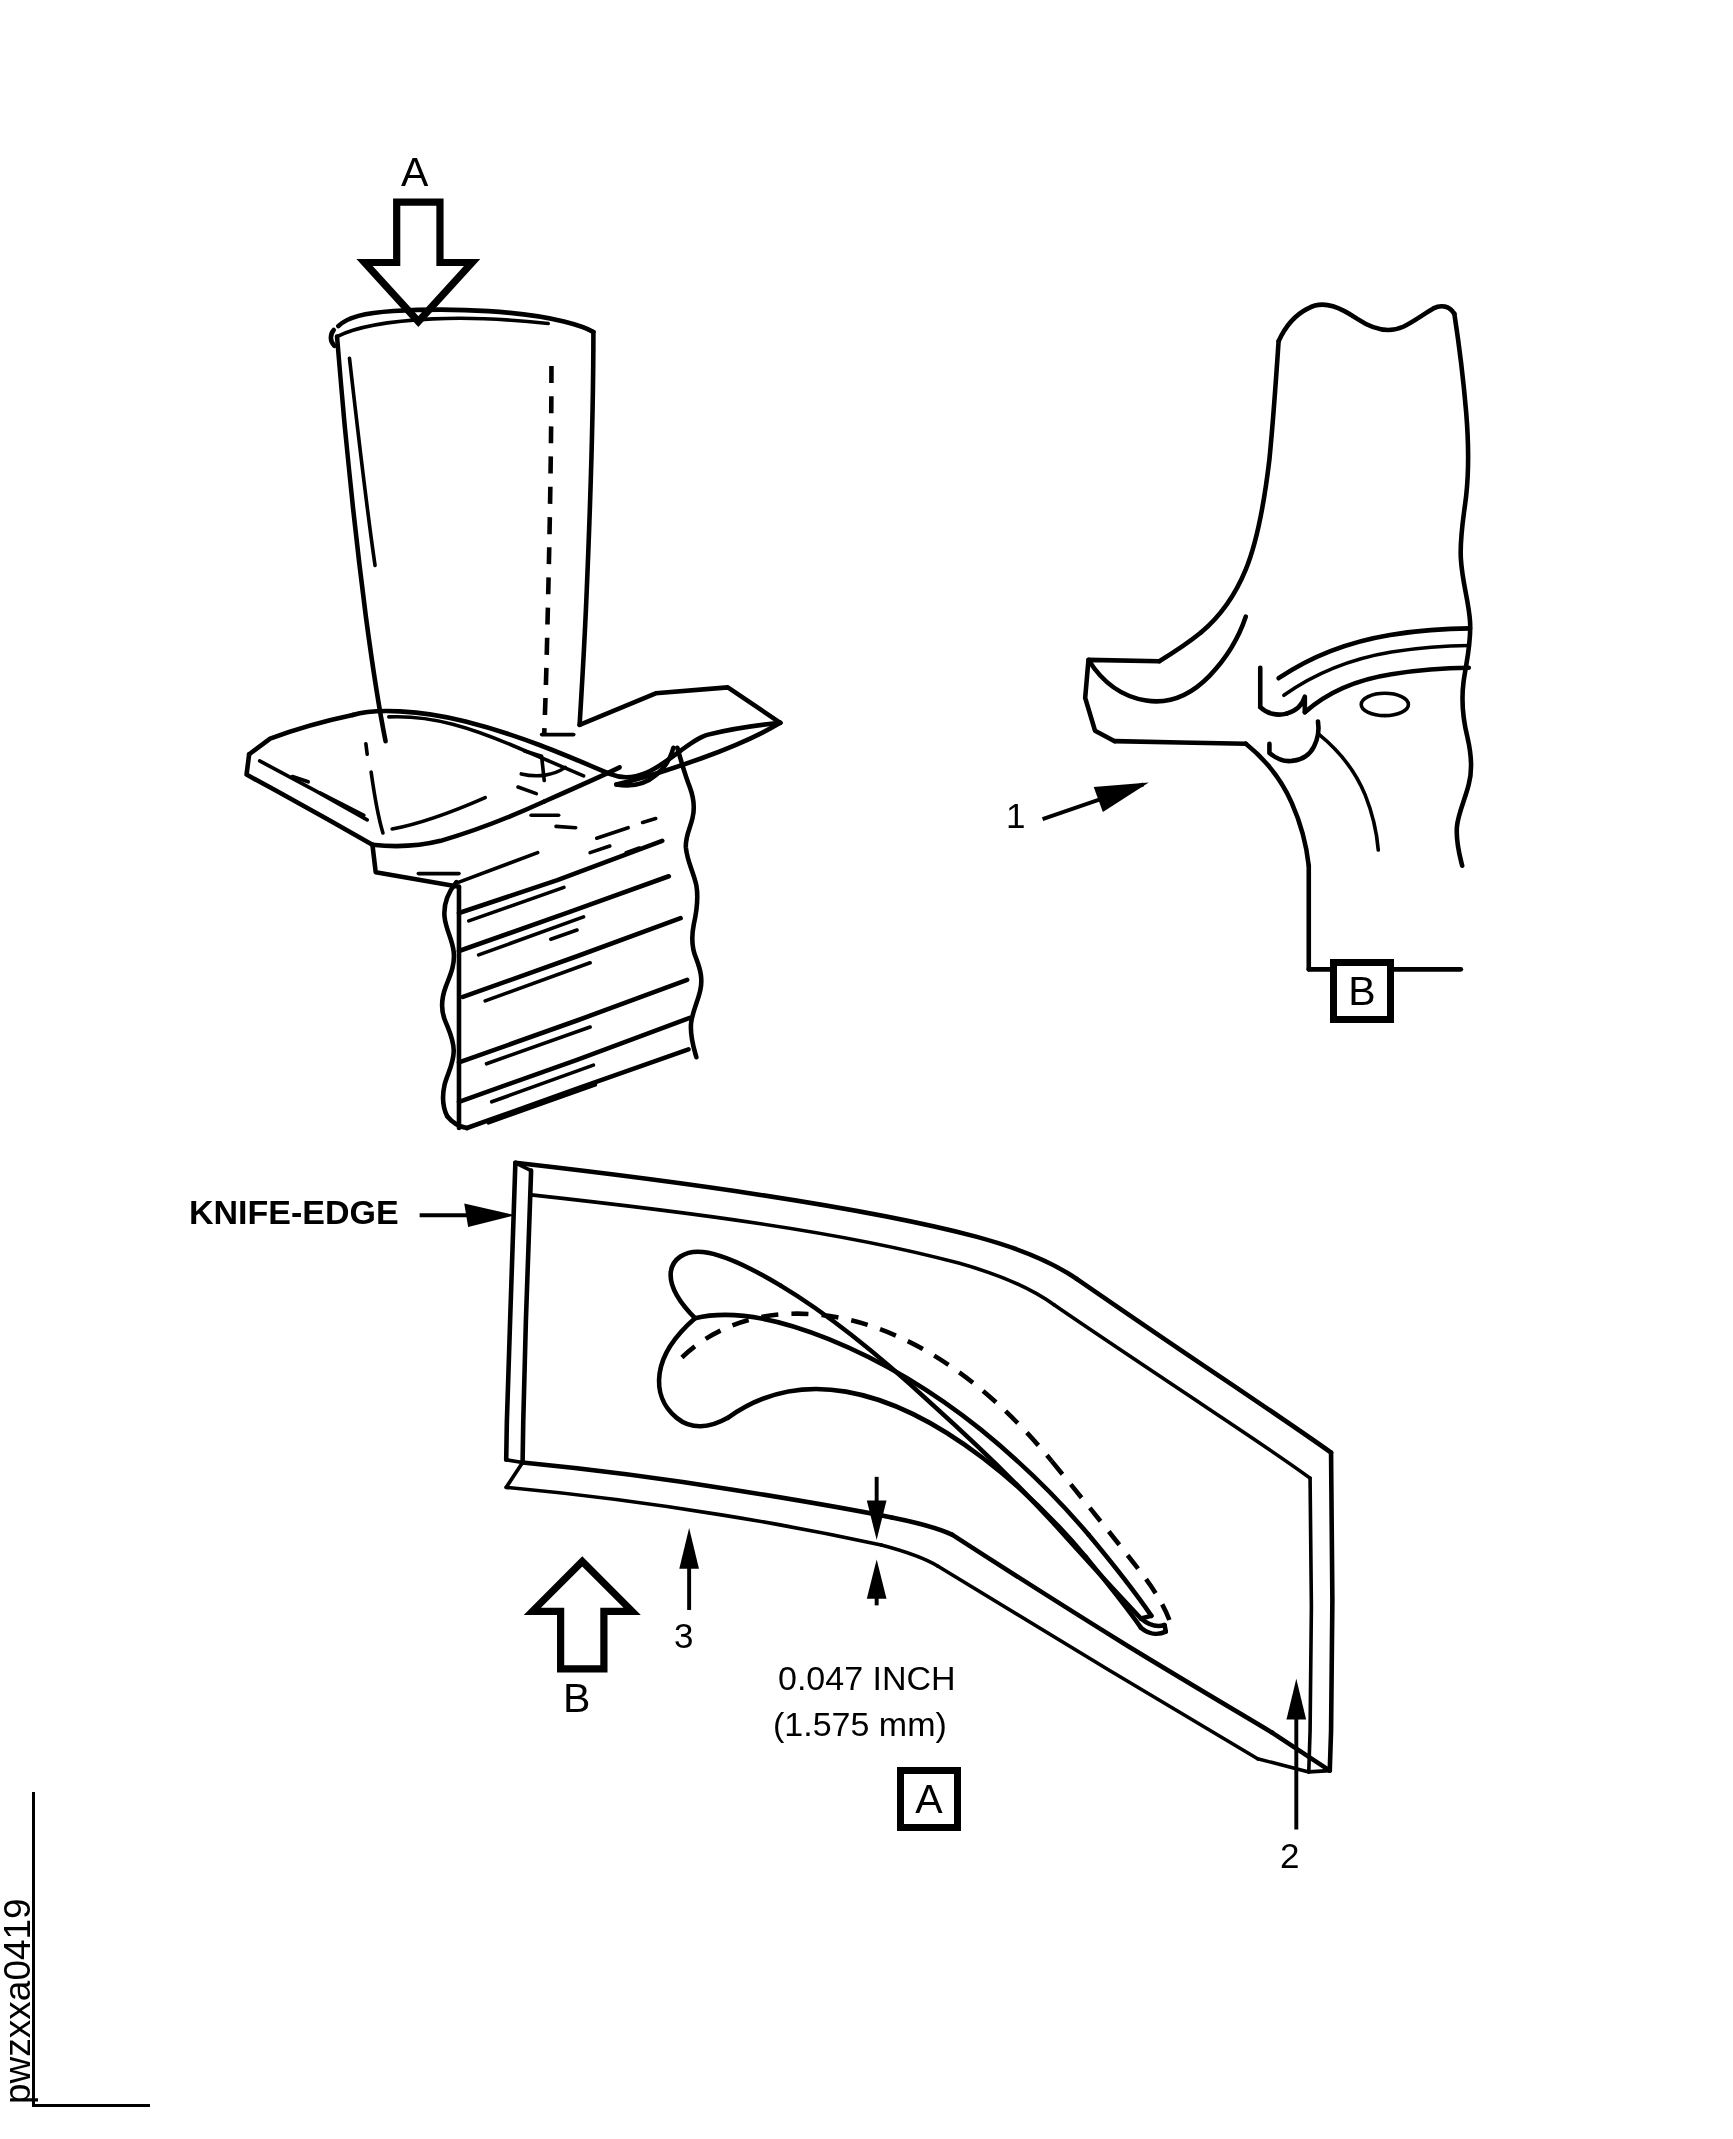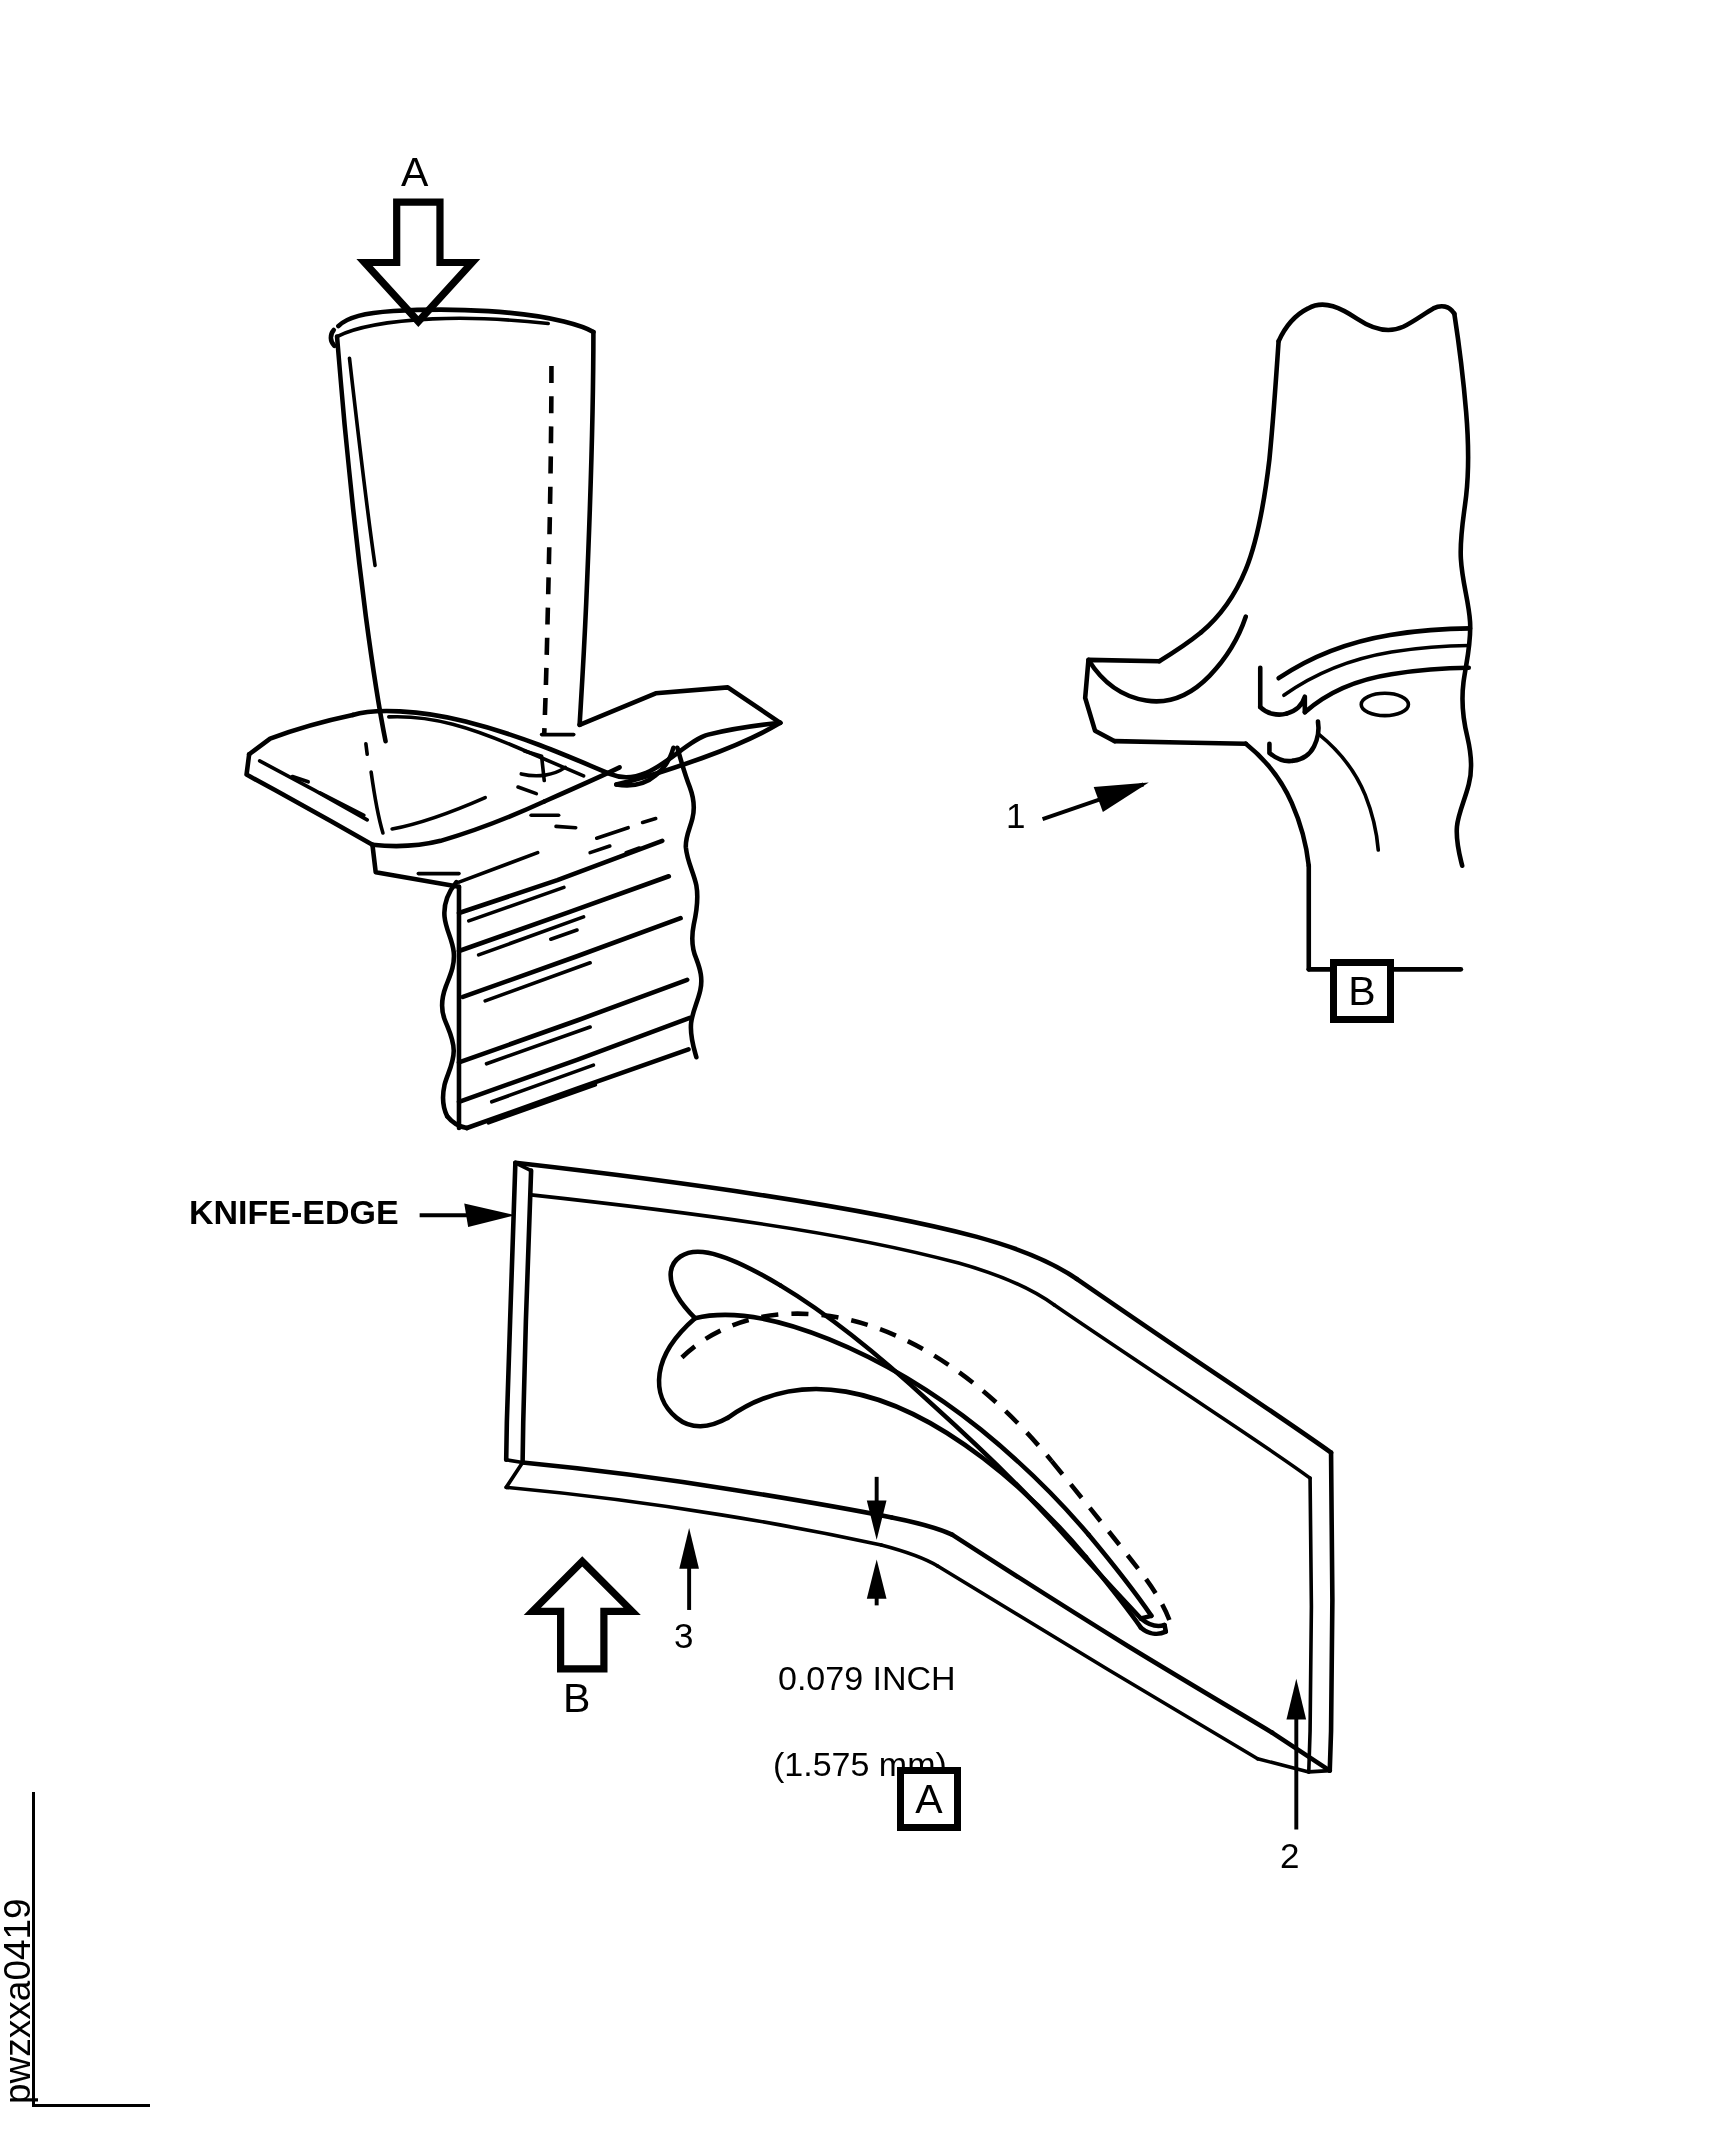--- a/index.html
+++ b/index.html
@@ -318,23 +318,23 @@
   <div class="txt lbl-num" style="left:1006px; top:795px;">1</div>
 
   <div class="box-label" style="left:1330px; top:959px; width:64px; height:64px;">B</div>
 
   <div class="txt lbl-caption" style="left:189px; top:1192px;">KNIFE-EDGE</div>
 
   <div class="txt lbl-num" style="left:674px; top:1615px;">3</div>
 
   <div class="txt lbl-letter" style="left:563px; top:1674px;">B</div>
 
-  <div class="txt lbl-dim" style="left:778px; top:1658px;">0.079 INCH</div>
-
-  <div class="txt lbl-dim" style="left:773px; top:1744px;">(1.575 mm)</div>
+  <div class="txt lbl-dim" style="left:778px; top:1658px;">0.047 INCH</div>
+
+  <div class="txt lbl-dim" style="left:773px; top:1704px;">(1.575 mm)</div>
 
   <div class="box-label" style="left:897px; top:1767px; width:64px; height:64px;">A</div>
 
   <div class="txt lbl-num" style="left:1280px; top:1835px;">2</div>
 
   <div class="fig-id-bracket"></div>
   <div class="fig-id">pwzxxa0419</div>
 
 </div>
 

